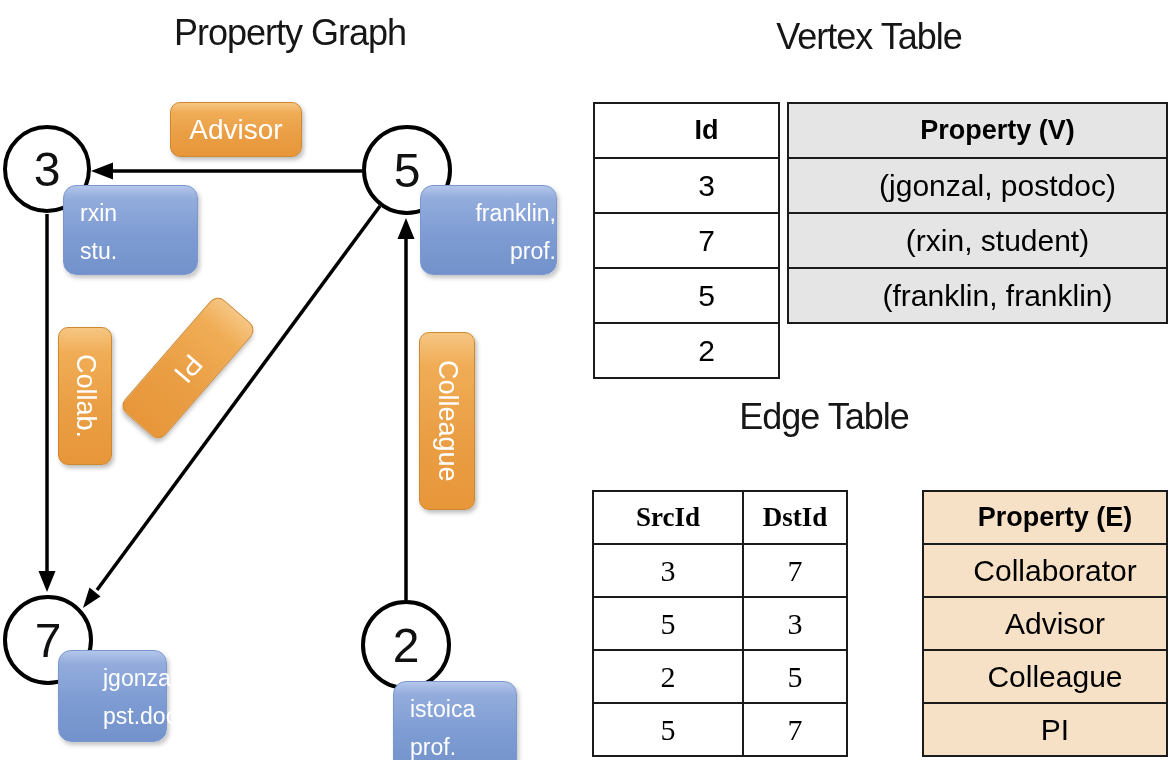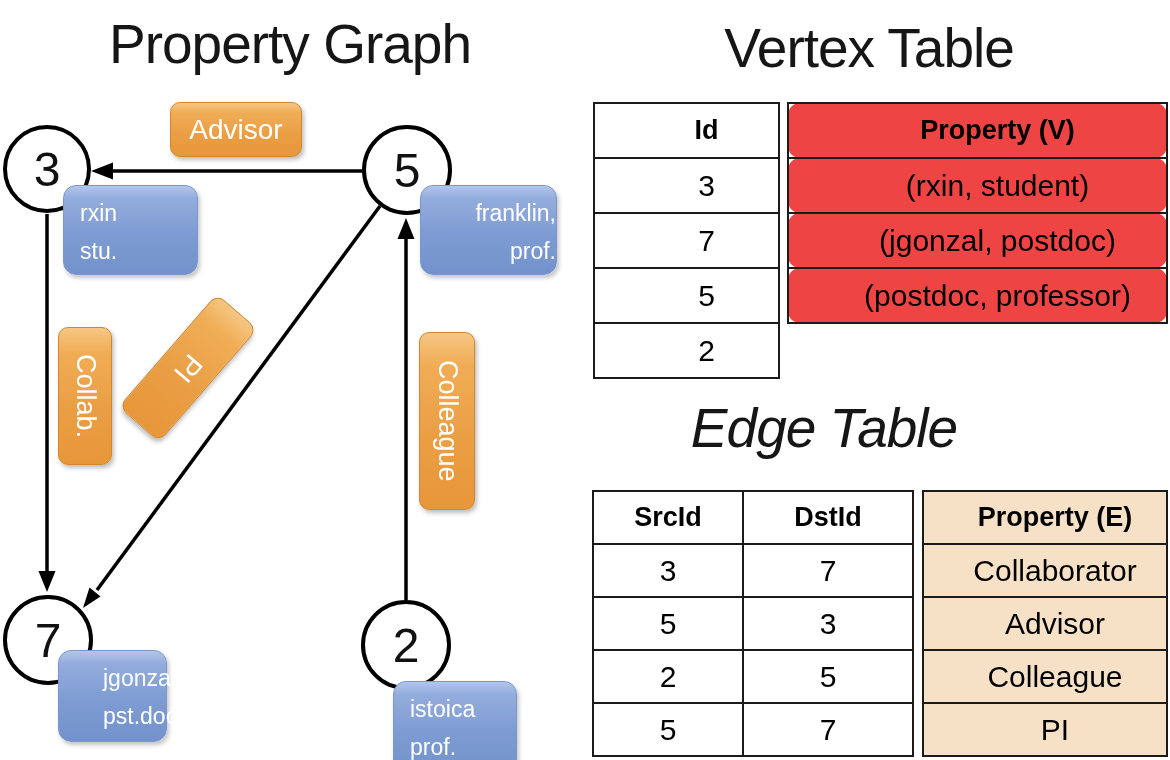--- a/index.html
+++ b/index.html
@@ -1,19 +1,19 @@
 <!DOCTYPE html>
 <html><head>
 <meta charset="utf-8">
 <style>
   html,body{margin:0;padding:0;background:#fff;}
   body{width:1170px;height:760px;position:relative;overflow:hidden;
        font-family:"Liberation Sans", sans-serif;color:#111;}
 
-  .big-title{position:absolute;font-size:55px;font-weight:400;letter-spacing:-1px;
+  .big-title{position:absolute;font-size:36px;font-weight:400;letter-spacing:-1px;
              color:#161616;text-align:center;white-space:nowrap;}
 
   
   #edges{position:absolute;left:0;top:0;}
 
   .node{position:absolute;box-sizing:border-box;background:#fff;border:4px solid #000;
         border-radius:50%;display:flex;align-items:center;justify-content:center;
         font-size:48px;font-weight:300;color:#111;}
 
   .edge-label{position:absolute;box-sizing:border-box;display:flex;align-items:center;
@@ -29,29 +29,29 @@
         box-shadow:2px 3px 4px rgba(110,110,110,.4);
         font-size:23px;line-height:38px;padding:8px 0 0 16px;}
 
   
   table{position:absolute;border-collapse:collapse;table-layout:fixed;}
   td{border:2px solid #1b1b1b;text-align:center;vertical-align:middle;
      font-size:30px;color:#000;padding:0;overflow:hidden;white-space:nowrap;}
   td.hdr{font-weight:bold;font-size:27px;}
   .vrow td{height:53px;padding-left:40px;}
   .erow td{height:51px;}
-  .bluecell{background:#ef4444;border-radius:12px;}
+  .bluecell{background:#e5e5e5;}
   .orangecell{background:#f6e1c7;padding-left:20px;}
 </style>
 </head>
 <body>
 
 <div class="big-title" style="left:85px;top:12px;width:410px;">Property Graph</div>
 <div class="big-title" style="left:699px;top:16px;width:340px;">Vertex Table</div>
-<div class="big-title" style="left:654px;top:396px;width:340px;font-style:italic;">Edge Table</div>
+<div class="big-title" style="left:654px;top:396px;width:340px;">Edge Table</div>
 
 <svg id="edges" width="1170" height="760">
 
   <line x1="362" y1="171" x2="105" y2="171" stroke="#000" stroke-width="3.5"></line>
   <polygon points="91,171 113,162.5 113,179.5" fill="#000"></polygon>
 
   <line x1="47" y1="214" x2="47" y2="578" stroke="#000" stroke-width="3.5"></line>
   <polygon points="47,592 38.5,571 55.5,571" fill="#000"></polygon>
 
   <line x1="380" y1="206" x2="97" y2="590" stroke="#000" stroke-width="3.5"></line>
@@ -106,32 +106,32 @@
         <td>2</td>
       </tr>
 </tbody>
   </table>
 <table style="left:787px;top:102px;width:381px;">
   <tbody>
       <tr class="vrow">
         <td class="hdr bluecell">Property (V)</td>
       </tr>
   <tr class="vrow">
+        <td class="bluecell">(jgonzal, postdoc)</td>
+      </tr>
+  <tr class="vrow">
         <td class="bluecell">(rxin, student)</td>
       </tr>
   <tr class="vrow">
-        <td class="bluecell">(jgonzal, postdoc)</td>
-      </tr>
-  <tr class="vrow">
-        <td class="bluecell">(postdoc, professor)</td>
+        <td class="bluecell">(franklin, franklin)</td>
       </tr>
 </tbody>
   </table>
 
-<table style="left:592px;top:490px;width:322px;">
+<table style="left:592px;top:490px;width:256px;font-family:Liberation Serif, serif;">
   <tbody>
       <tr class="erow">
     <td class="hdr" style="width:148px;">SrcId</td>
     <td class="hdr">DstId</td>
   </tr>
   <tr class="erow">
     <td>3</td>
     <td>7</td>
   </tr>
   <tr class="erow">

